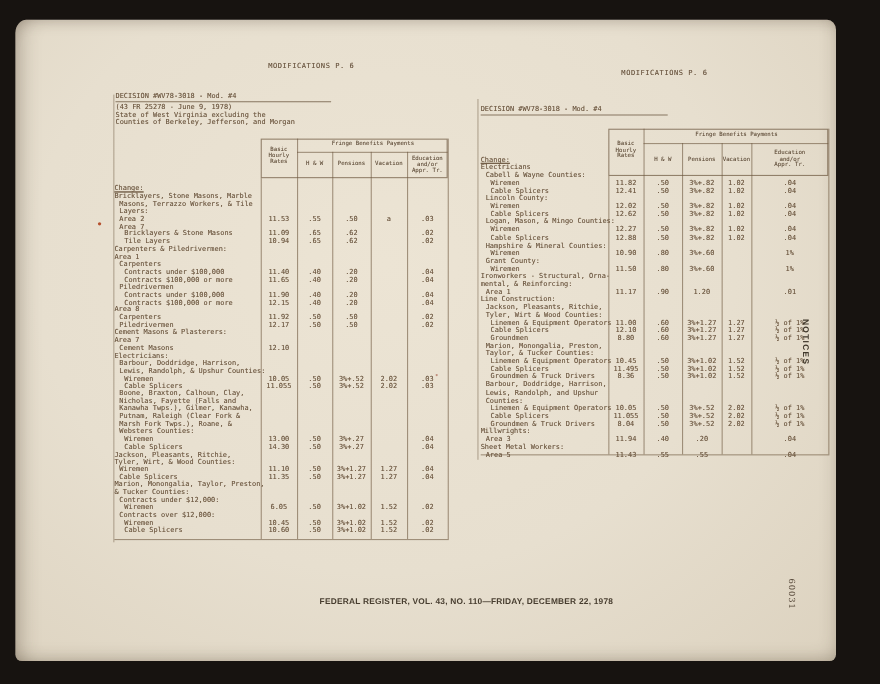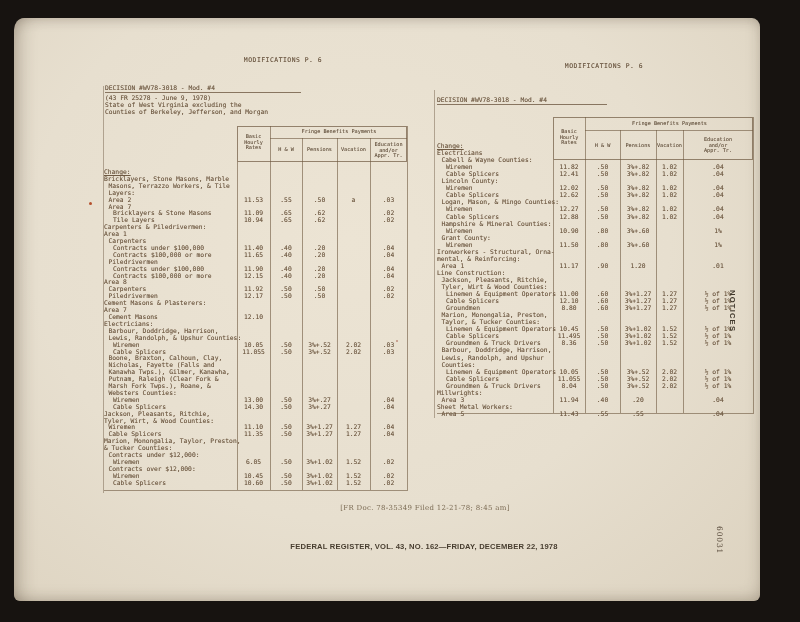--- a/index.html
+++ b/index.html
@@ -802,22 +802,21 @@
       <div class="trow typ" style="top: 292.9px;">
         <span class="lbl" style="width: 116px; padding-left: 4.5px;">Area 5</span>
         <span class="cell" style="width: 32px;">11.43</span>
         <span class="cell" style="width: 35px;">.55</span>
         <span class="cell" style="width: 36px;">.55</span>
         <span class="cell" style="width: 27px;"></span>
         <span class="cell" style="width: 70px;">.04</span>
       </div>
     </div>
 
-  <div class="abs frdoc center" style="left:236px;top:486px;width:350px;">[FR Doc. 78-35349 Filed 12-21-78; 8:45 am]</div>
-  <div class="abs freg center" style="left:210px;top:524px;width:400px;">FEDERAL REGISTER, VOL. 43, NO. 162—FRIDAY, DECEMBER 22, 1978</div>
+  <div class="abs freg center" style="left:210px;top:524px;width:400px;">FEDERAL REGISTER, VOL. 43, NO. 110—FRIDAY, DECEMBER 22, 1978</div>
 
   <div class="abs vert notices" style="left:714px;top:272px;">NOTICES</div>
   <div class="abs vert pagenum" style="left:701px;top:508px;">60031</div>
 
   <div class="speck" style="left:75px;top:184px;width:3px;height:3px;background:#b5502e;"></div>
   <div class="speck" style="left:382px;top:322px;width:2px;height:2px;background:rgba(150,60,40,.5);"></div>
 
 </div>
 
 </body></html>

